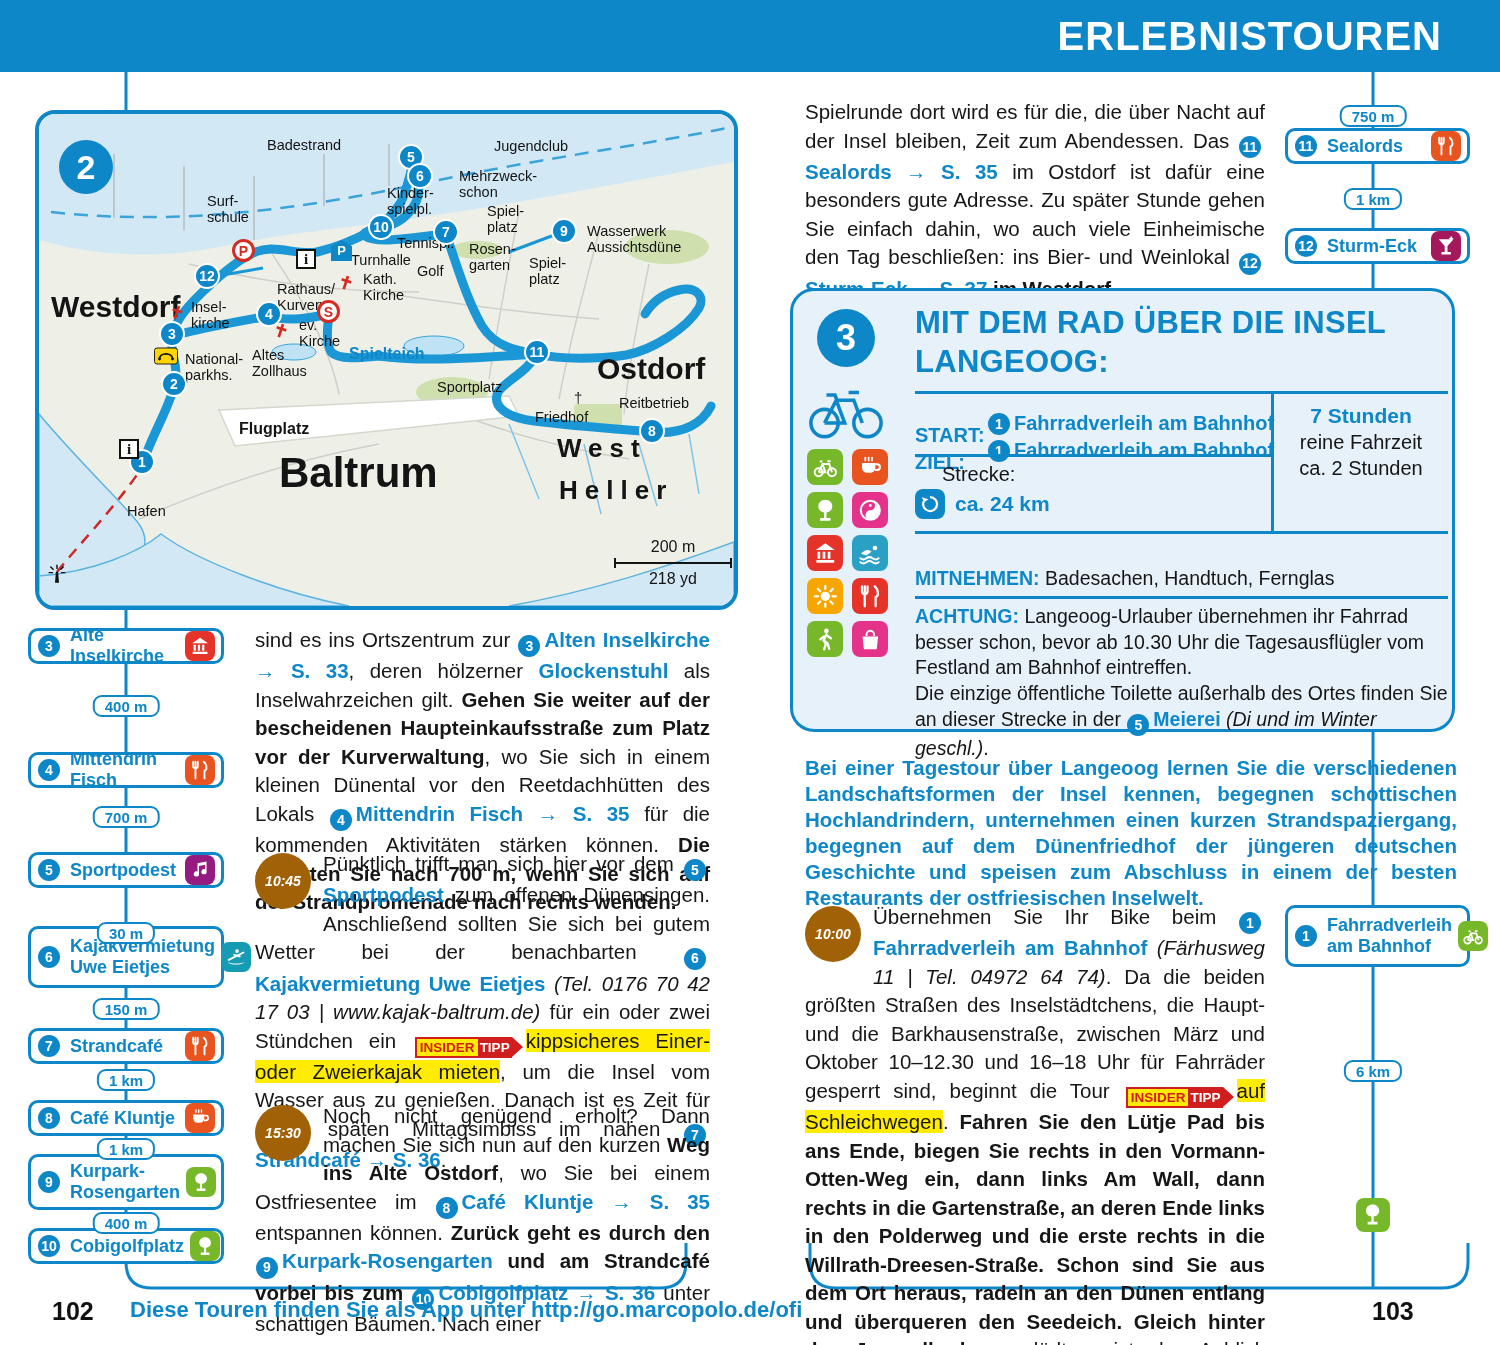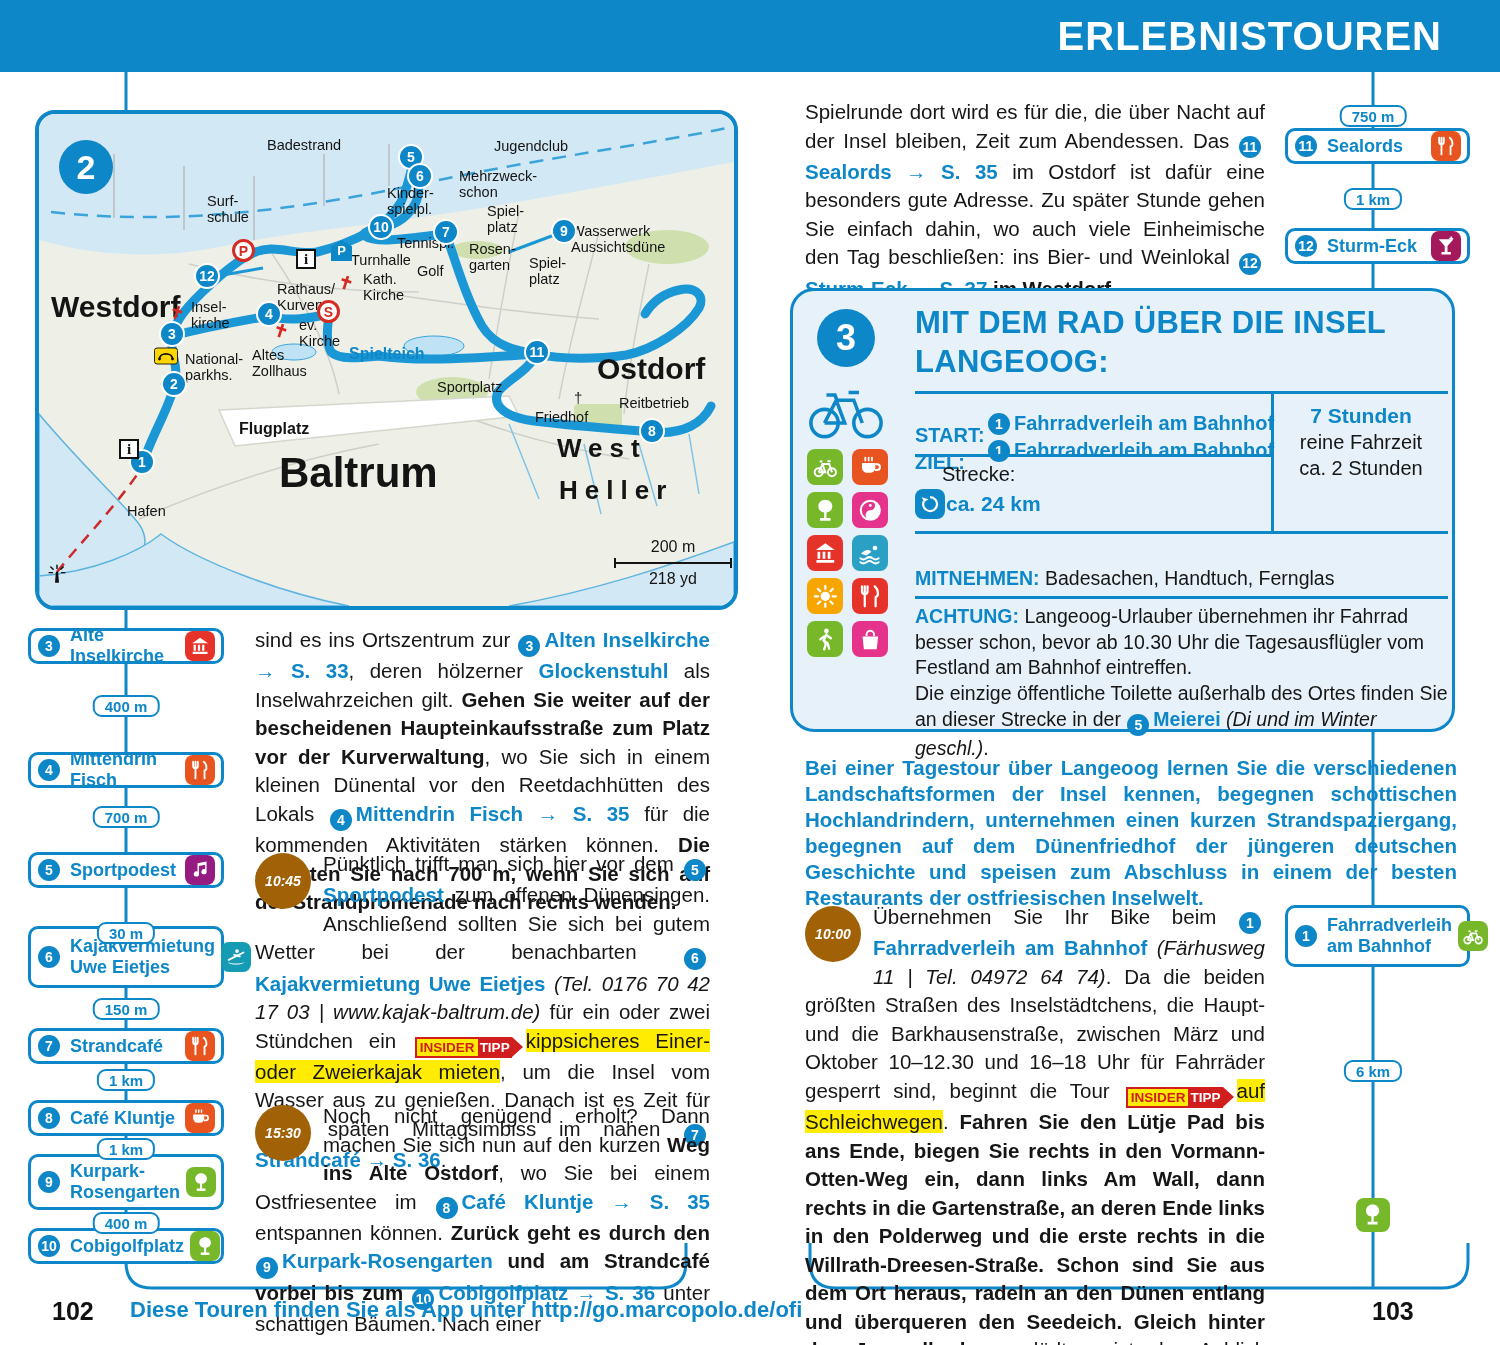--- a/index.html
+++ b/index.html
@@ -125,21 +125,21 @@
         <div class="map-label" style="left: 455px; top: 25px;">Jugendclub</div>
         <div class="map-label" style="left: 168px; top: 80px;">Surf-
 schule</div>
         <div class="map-label" style="left: 348px; top: 72px;">Kinder-
 spielpl.</div>
         <div class="map-label" style="left: 420px; top: 55px;">Mehrzweck-
 schon</div>
         <div class="map-label" style="left: 448px; top: 90px;">Spiel-
 platz</div>
         <div class="map-label" style="left: 358px; top: 122px;">Tennispl.</div>
-        <div class="map-label" style="left: 532px; top: 110px;">Wasserwerk
+        <div class="map-label" style="left: 548px; top: 110px;">Wasserwerk
 Aussichtsdüne</div>
         <div class="map-label" style="left: 238px; top: 152px; margin-top: 16px;">Rathaus/
 Kurverw.</div>
         <div class="map-label" style="left: 312px; top: 139px;">Turnhalle</div>
         <div class="map-label" style="left: 324px; top: 158px;">Kath.
 Kirche</div>
         <div class="map-label" style="left: 378px; top: 150px;">Golf</div>
         <div class="map-label" style="left: 430px; top: 128px;">Rosen-
 garten</div>
         <div class="map-label" style="left: 490px; top: 142px;">Spiel-
@@ -497,21 +497,21 @@
       <span>Fahrradverleih am Bahnhof</span>
     </div>
     <div class="t-rule" style="left:122px;top:163px;width:356px;"></div>
     <div class="t-divider" style="left:478px;top:100px;height:143px;"></div>
     <div class="t-duration">
       <div class="d1">7 Stunden</div>
       <div>reine Fahrzeit</div>
       <div>ca. 2 Stunden</div>
     </div>
     <div class="t-plain" style="left:122px;top:172px;margin-left:27px;">Strecke:</div>
-    <div style="position:absolute;left:122px;top:198px;display:flex;align-items:center;gap:1px;justify-content:flex-end;">
+    <div style="position:absolute;left:122px;top:198px;display:flex;align-items:center;gap:10px;justify-content:flex-end;">
       <span id="route-chip">
           <span class="chip" style="width: 30px; height: 30px; background: rgb(14, 135, 200);">
             <svg width="22.2" height="22.2" viewBox="0 0 24 24" fill="#fff">
               <g fill="none" stroke="#fff" stroke-width="2.4">
                 <path d="M12 4.5a7.5 7.5 0 1 1-6.9 4.6"></path>
               </g>
               <path d="M3 4.5 5.6 10l4.6-3.2z"></path>
             </svg>
           </span>
         </span>

